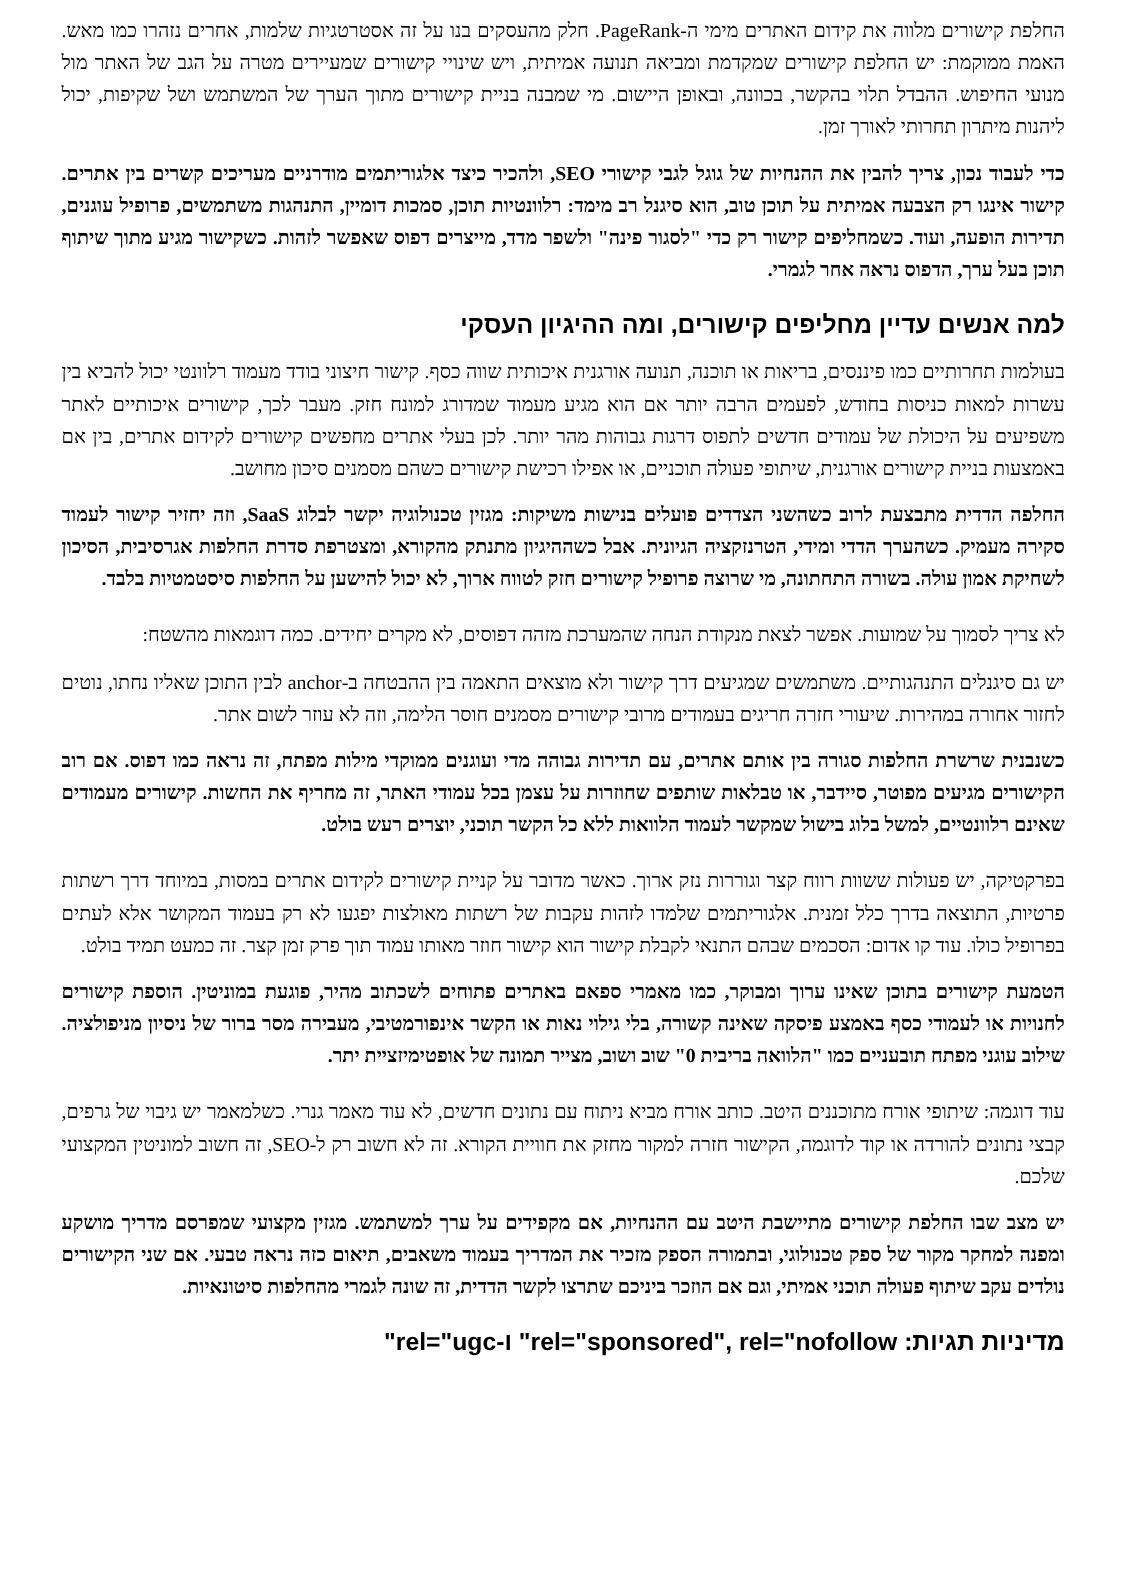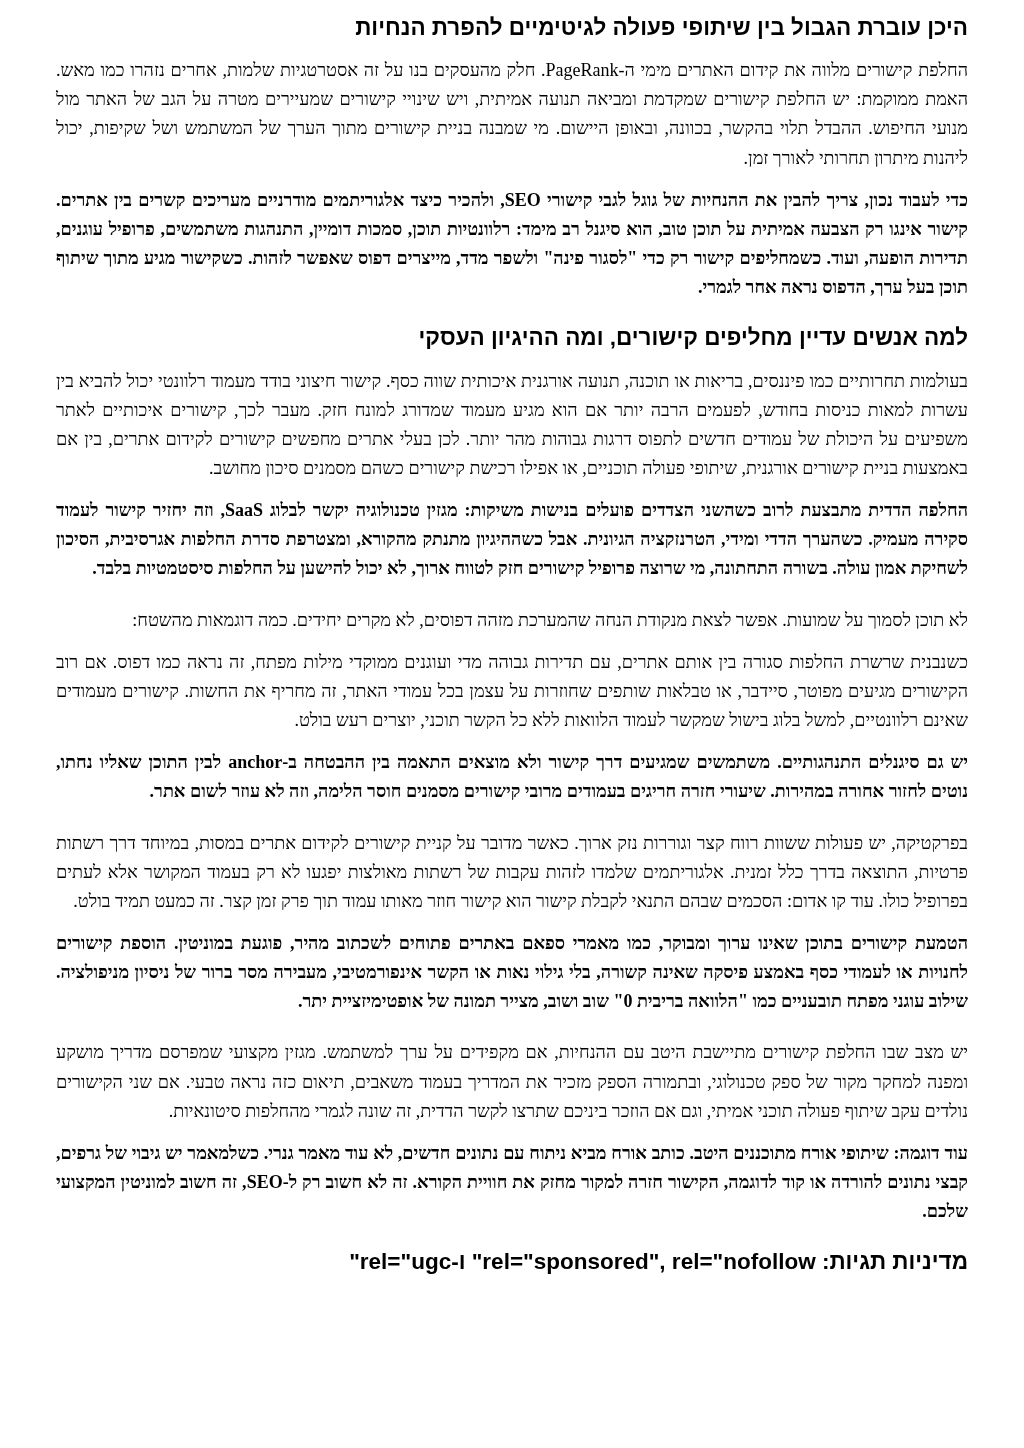--- a/index.html
+++ b/index.html
@@ -52,39 +52,38 @@
   .heading-gap {
     margin-top: 26px;
   }
 </style>
 </head>
 <body>
 
 <div class="page">
   <div id="sections-root">
       <div class="section">
-        <h2 class="section-heading">היכן עוברת הגבול בין שיתופי פעולה לגיטימיים להפרת הנחיות</h2>
         <p class="para">החלפת קישורים מלווה את קידום האתרים מימי ה-PageRank. חלק מהעסקים בנו על זה אסטרטגיות שלמות, אחרים נזהרו כמו מאש. האמת ממוקמת: יש החלפת קישורים שמקדמת ומביאה תנועה אמיתית, ויש שינויי קישורים שמעיירים מטרה על הגב של האתר מול מנועי החיפוש. ההבדל תלוי בהקשר, בכוונה, ובאופן היישום. מי שמבנה בניית קישורים מתוך הערך של המשתמש ושל שקיפות, יכול ליהנות מיתרון תחרותי לאורך זמן.</p>
         <p class="para">כדי לעבוד נכון, צריך להבין את ההנחיות של גוגל לגבי קישורי SEO, ולהכיר כיצד אלגוריתמים מודרניים מעריכים קשרים בין אתרים. קישור אינגו רק הצבעה אמיתית על תוכן טוב, הוא סיגנל רב מימד: רלוונטיות תוכן, סמכות דומיין, התנהגות משתמשים, פרופיל עוגנים, תדירות הופעה, ועוד. כשמחליפים קישור רק כדי "לסגור פינה" ולשפר מדד, מייצרים דפוס שאפשר לזהות. כשקישור מגיע מתוך שיתוף תוכן בעל ערך, הדפוס נראה אחר לגמרי.</p>
       </div>
       <div class="section">
         <h2 class="section-heading heading-gap">למה אנשים עדיין מחליפים קישורים, ומה ההיגיון העסקי</h2>
         <p class="para">בעולמות תחרותיים כמו פיננסים, בריאות או תוכנה, תנועה אורגנית איכותית שווה כסף. קישור חיצוני בודד מעמוד רלוונטי יכול להביא בין עשרות למאות כניסות בחודש, לפעמים הרבה יותר אם הוא מגיע מעמוד שמדורג למונח חזק. מעבר לכך, קישורים איכותיים לאתר משפיעים על היכולת של עמודים חדשים לתפוס דרגות גבוהות מהר יותר. לכן בעלי אתרים מחפשים קישורים לקידום אתרים, בין אם באמצעות בניית קישורים אורגנית, שיתופי פעולה תוכניים, או אפילו רכישת קישורים כשהם מסמנים סיכון מחושב.</p>
         <p class="para">החלפה הדדית מתבצעת לרוב כשהשני הצדדים פועלים בנישות משיקות: מגזין טכנולוגיה יקשר לבלוג SaaS, וזה יחזיר קישור לעמוד סקירה מעמיק. כשהערך הדדי ומידי, הטרנזקציה הגיונית. אבל כשההיגיון מתנתק מהקורא, ומצטרפת סדרת החלפות אגרסיבית, הסיכון לשחיקת אמון עולה. בשורה התחתונה, מי שרוצה פרופיל קישורים חזק לטווח ארוך, לא יכול להישען על החלפות סיסטמטיות בלבד.</p>
       </div>
       <div class="section">
-        <p class="para">לא תוכן לסמוך על שמועות. אפשר לצאת מנקודת הנחה שהמערכת מזהה דפוסים, לא מקרים יחידים. כמה דוגמאות מהשטח:</p>
+        <p class="para">לא צריך לסמוך על שמועות. אפשר לצאת מנקודת הנחה שהמערכת מזהה דפוסים, לא מקרים יחידים. כמה דוגמאות מהשטח:</p>
+        <p class="para">יש גם סיגנלים התנהגותיים. משתמשים שמגיעים דרך קישור ולא מוצאים התאמה בין ההבטחה ב-anchor לבין התוכן שאליו נחתו, נוטים לחזור אחורה במהירות. שיעורי חזרה חריגים בעמודים מרובי קישורים מסמנים חוסר הלימה, וזה לא עוזר לשום אתר.</p>
         <p class="para">כשנבנית שרשרת החלפות סגורה בין אותם אתרים, עם תדירות גבוהה מדי ועוגנים ממוקדי מילות מפתח, זה נראה כמו דפוס. אם רוב הקישורים מגיעים מפוטר, סיידבר, או טבלאות שותפים שחוזרות על עצמן בכל עמודי האתר, זה מחריף את החשות. קישורים מעמודים שאינם רלוונטיים, למשל בלוג בישול שמקשר לעמוד הלוואות ללא כל הקשר תוכני, יוצרים רעש בולט.</p>
-        <p class="para">יש גם סיגנלים התנהגותיים. משתמשים שמגיעים דרך קישור ולא מוצאים התאמה בין ההבטחה ב-anchor לבין התוכן שאליו נחתו, נוטים לחזור אחורה במהירות. שיעורי חזרה חריגים בעמודים מרובי קישורים מסמנים חוסר הלימה, וזה לא עוזר לשום אתר.</p>
       </div>
       <div class="section">
         <p class="para">בפרקטיקה, יש פעולות ששוות רווח קצר וגוררות נזק ארוך. כאשר מדובר על קניית קישורים לקידום אתרים במסות, במיוחד דרך רשתות פרטיות, התוצאה בדרך כלל זמנית. אלגוריתמים שלמדו לזהות עקבות של רשתות מאולצות יפגעו לא רק בעמוד המקושר אלא לעתים בפרופיל כולו. עוד קו אדום: הסכמים שבהם התנאי לקבלת קישור הוא קישור חוזר מאותו עמוד תוך פרק זמן קצר. זה כמעט תמיד בולט.</p>
         <p class="para">הטמעת קישורים בתוכן שאינו ערוך ומבוקר, כמו מאמרי ספאם באתרים פתוחים לשכתוב מהיר, פוגעת במוניטין. הוספת קישורים לחנויות או לעמודי כסף באמצע פיסקה שאינה קשורה, בלי גילוי נאות או הקשר אינפורמטיבי, מעבירה מסר ברור של ניסיון מניפולציה. שילוב עוגני מפתח תובעניים כמו "הלוואה בריבית 0" שוב ושוב, מצייר תמונה של אופטימיזציית יתר.</p>
       </div>
       <div class="section">
+        <p class="para">עוד דוגמה: שיתופי אורח מתוכננים היטב. כותב אורח מביא ניתוח עם נתונים חדשים, לא עוד מאמר גנרי. כשלמאמר יש גיבוי של גרפים, קבצי נתונים להורדה או קוד לדוגמה, הקישור חזרה למקור מחזק את חוויית הקורא. זה לא חשוב רק ל-SEO, זה חשוב למוניטין המקצועי שלכם.</p>
         <p class="para">יש מצב שבו החלפת קישורים מתיישבת היטב עם ההנחיות, אם מקפידים על ערך למשתמש. מגזין מקצועי שמפרסם מדריך מושקע ומפנה למחקר מקור של ספק טכנולוגי, ובתמורה הספק מזכיר את המדריך בעמוד משאבים, תיאום כזה נראה טבעי. אם שני הקישורים נולדים עקב שיתוף פעולה תוכני אמיתי, וגם אם הוזכר ביניכם שתרצו לקשר הדדית, זה שונה לגמרי מהחלפות סיטונאיות.</p>
-        <p class="para">עוד דוגמה: שיתופי אורח מתוכננים היטב. כותב אורח מביא ניתוח עם נתונים חדשים, לא עוד מאמר גנרי. כשלמאמר יש גיבוי של גרפים, קבצי נתונים להורדה או קוד לדוגמה, הקישור חזרה למקור מחזק את חוויית הקורא. זה לא חשוב רק ל-SEO, זה חשוב למוניטין המקצועי שלכם.</p>
       </div>
       <div class="section">
         <h2 class="section-heading heading-gap">מדיניות תגיות: rel="sponsored", rel="nofollow" ו-rel="ugc"</h2>
       </div>
     </div>
 </div>
 
 </body></html>

